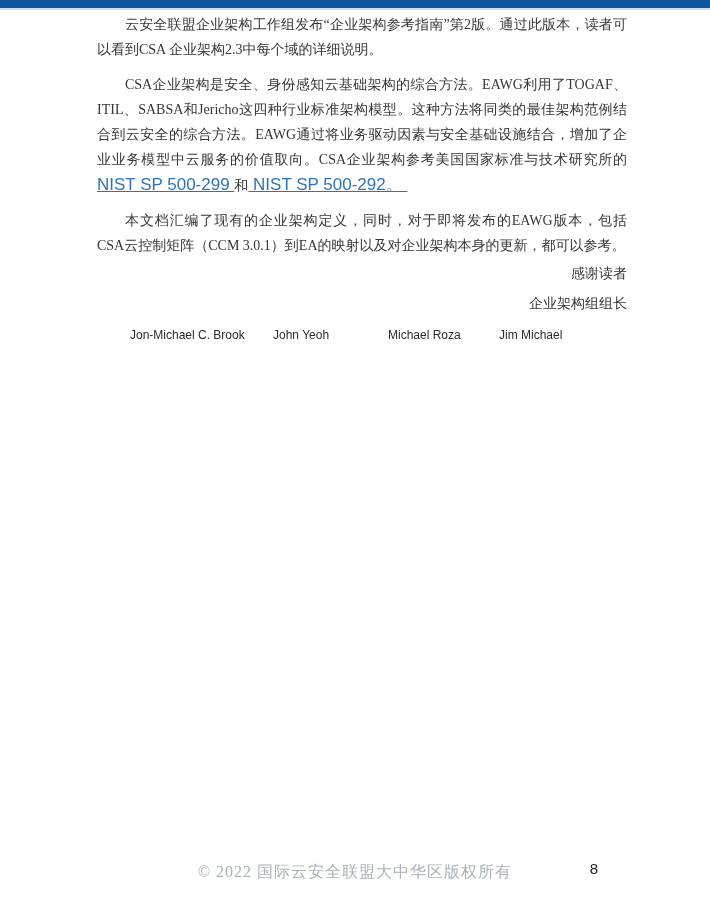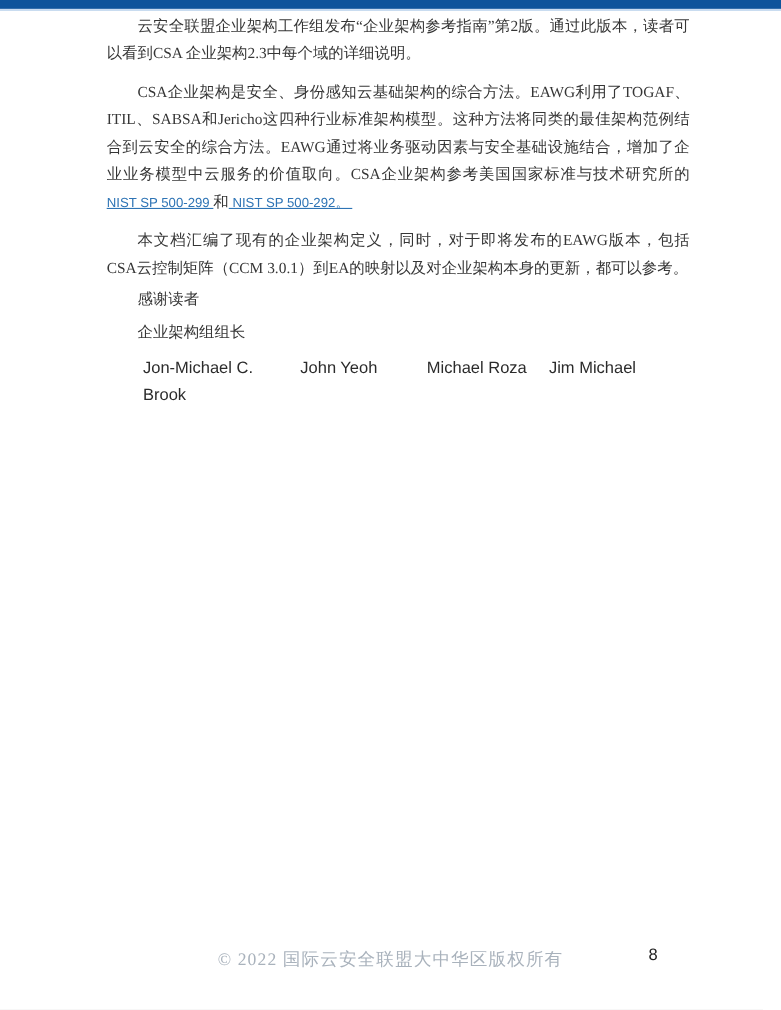--- a/index.html
+++ b/index.html
@@ -48,37 +48,38 @@
     margin-bottom: 10px;
     white-space: pre-wrap;
   }
   .para.last { margin-bottom: 3px; }
 
   .link {
     color: #2e74b5;
     text-decoration: underline;
     cursor: pointer;
     font-family: "Liberation Sans", sans-serif;
-    font-size: 12px;
+    font-size: 17px;
   }
 
   .ack {
     font-size: 14px;
     line-height: 25px;
     text-indent: 2em;
     margin-bottom: 5px;
+    text-align: right;
   }
   .ack.role { margin-bottom: 7px; }
 
   .names {
     display: flex;
     padding-left: 33px;
     margin-top: 2px;
     font-family: "Liberation Sans", sans-serif;
-    font-size: 15px;
+    font-size: 12px;
     color: #2b2b2b;
     line-height: 25px;
   }
   .names .c1 { width: 143px; }
   .names .c2 { width: 115px; }
   .names .c3 { width: 111px; }
 
   .footer {
     position: absolute;
     left: 0;

